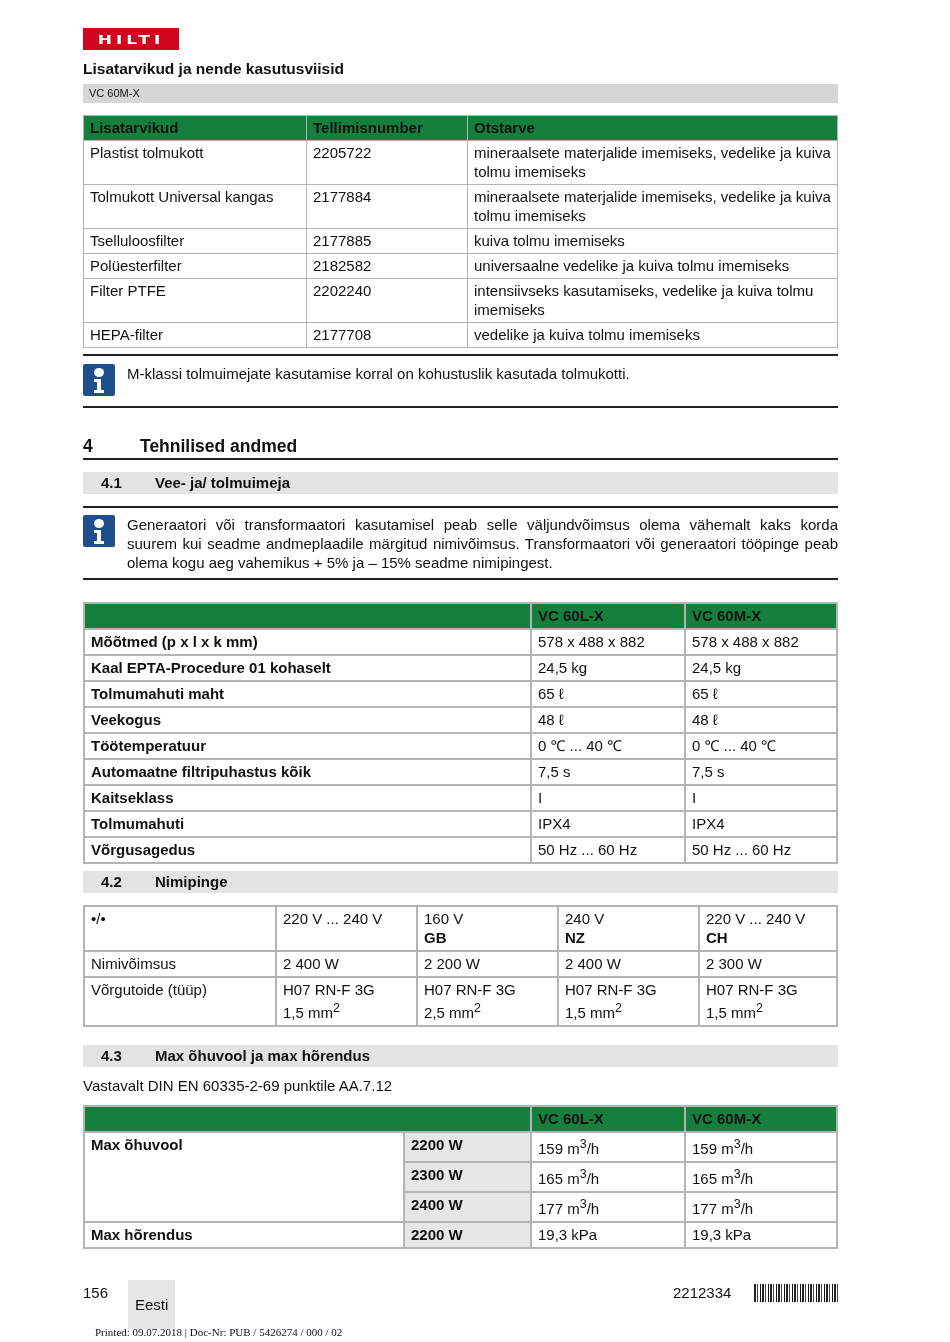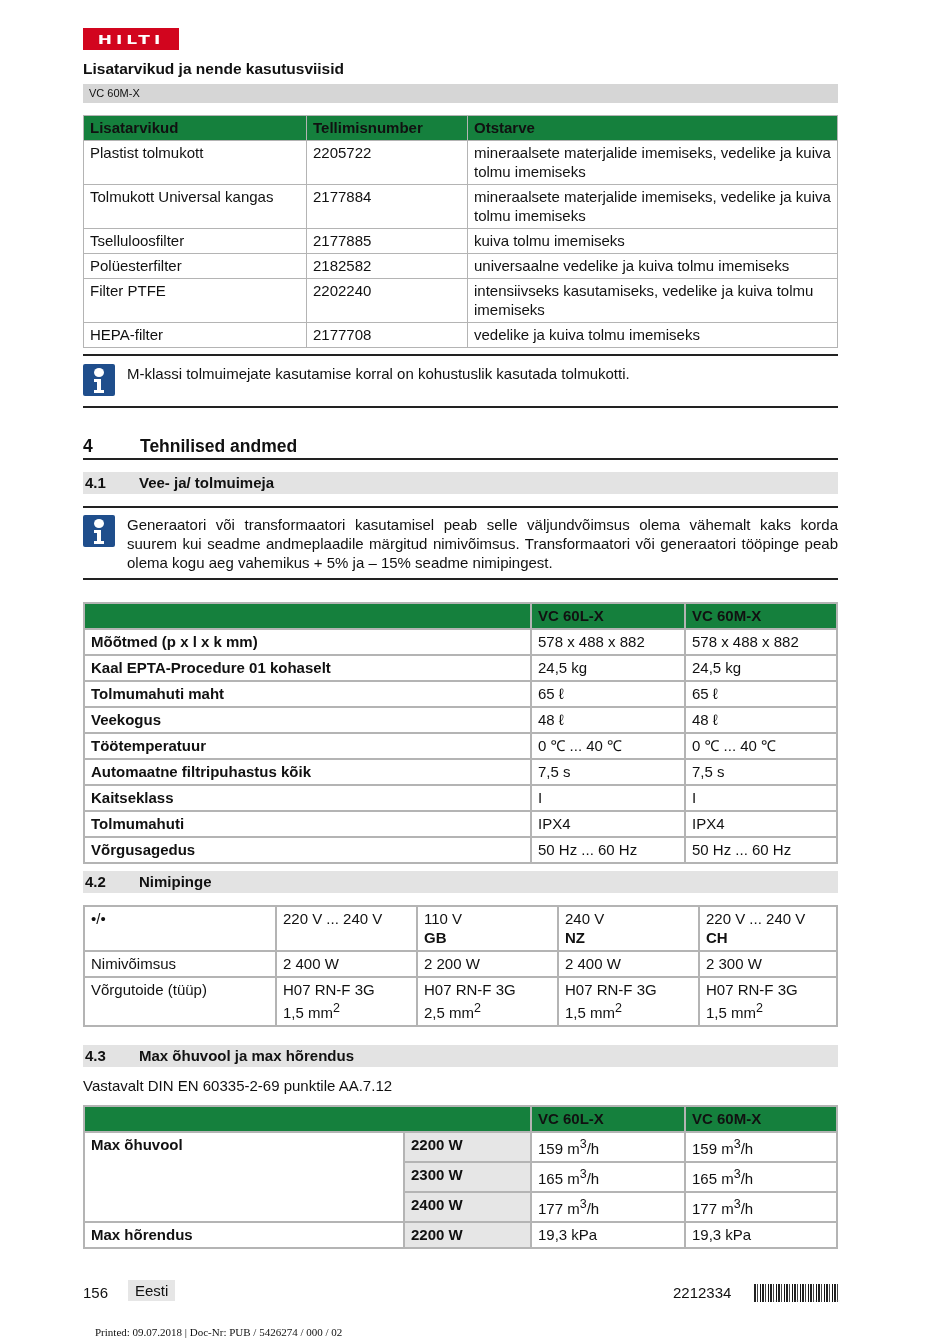--- a/index.html
+++ b/index.html
@@ -25,30 +25,30 @@
   .rule { position: absolute; left: 83px; width: 755px; height: 2px; background: #222; }
   .note { position: absolute; left: 83px; width: 755px; display: flex; }
   .info-icon { width: 32px; height: 32px; background: #1f4e8c; border-radius: 2px; flex: none; position: relative; }
   .info-icon .dot { position: absolute; left: 11px; top: 4px; width: 10px; height: 9px; background: #fff; border-radius: 50%; }
   .info-icon .stem { position: absolute; left: 10px; top: 15px; width: 12px; height: 14px; }
   .note-text { margin-left: 12px; font-size: 15px; line-height: 19px; }
   .justify { text-align: justify; }
 
   .h1 { left: 83px; top: 436px; font-weight: bold; font-size: 17.5px; }
   .h1 .num { display: inline-block; width: 57px; }
-  .h2bar { position: absolute; left: 83px; width: 755px; height: 22px; background: #e3e3e3; font-weight: bold; font-size: 15px; padding: 2px 2px; }
+  .h2bar { position: absolute; left: 83px; width: 755px; height: 22px; background: #e3e3e3; font-weight: bold; font-size: 15px; padding: 2px 18px; }
   .h2bar .num { display: inline-block; width: 54px; }
 
   #tech-table { left: 83px; top: 602px; width: 755px; }
   #volt-table { left: 83px; top: 905px; width: 755px; }
   #air-table { left: 83px; top: 1105px; width: 755px; }
   .plain-line { left: 83px; top: 1077px; font-size: 15px; }
 
   .footer-page { left: 83px; top: 1284px; font-size: 15px; }
-  .footer-lang { left: 128px; top: 1280px; background: #e6e6e6; padding: 2px 7px; font-size: 15px; }
+  .footer-lang { left: 128px; top: 1280px; background: #e6e6e6; padding: 16px 7px; font-size: 15px; }
   .footer-num { left: 673px; top: 1284px; font-size: 15px; }
   .barcode { left: 754px; top: 1284px; width: 84px; height: 18px;
     background: repeating-linear-gradient(90deg, #222 0 2px, #fff 2px 3px, #444 3px 4px, #fff 4px 6px, #111 6px 7px, #fff 7px 8px); }
   .printed { left: 95px; top: 1326px; font-family: "Liberation Serif", serif; font-size: 11px; }
 </style>
 </head>
 <body>
 
 <div class="abs logo">
     <span>HILTI</span>
@@ -211,21 +211,21 @@
       <col>
     </colgroup>
   <tbody>
     <tr>
       <td>•/•</td>
       <td>
           <div>220 V ... 240 V</div>
           <div class="b"></div>
         </td>
       <td>
-          <div>110 V</div>
+          <div>160 V</div>
           <div class="b">GB</div>
         </td>
       <td>
           <div>240 V</div>
           <div class="b">NZ</div>
         </td>
       <td>
           <div>220 V ... 240 V</div>
           <div class="b">CH</div>
         </td>

